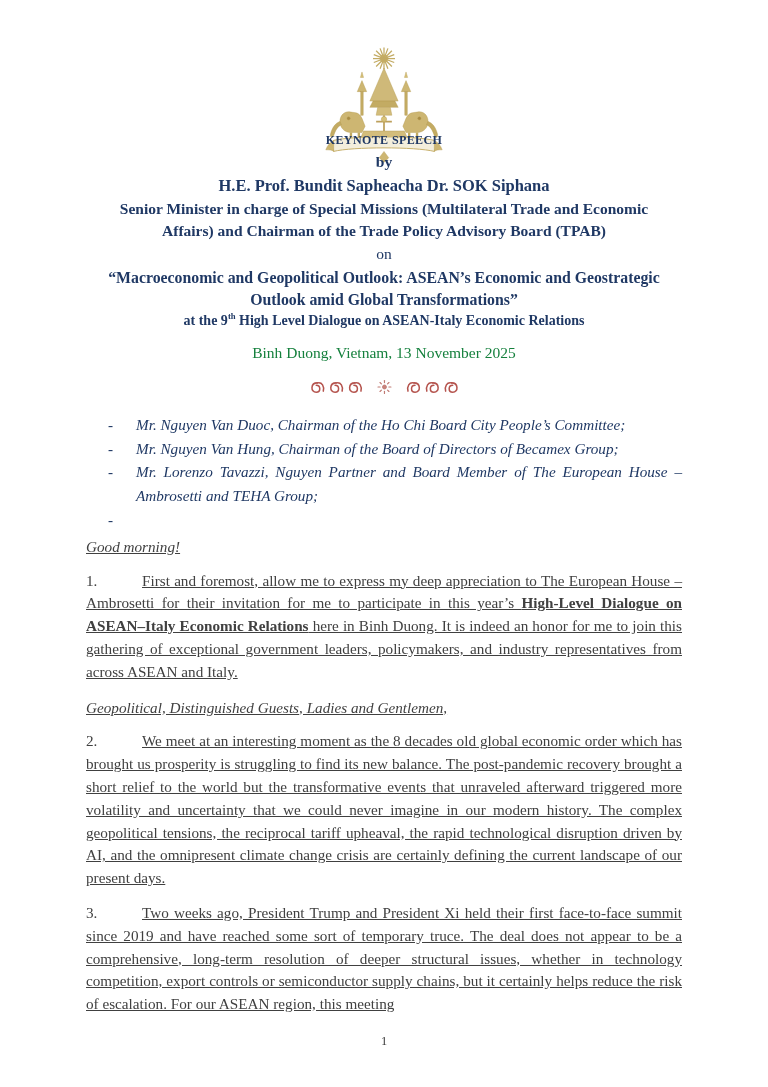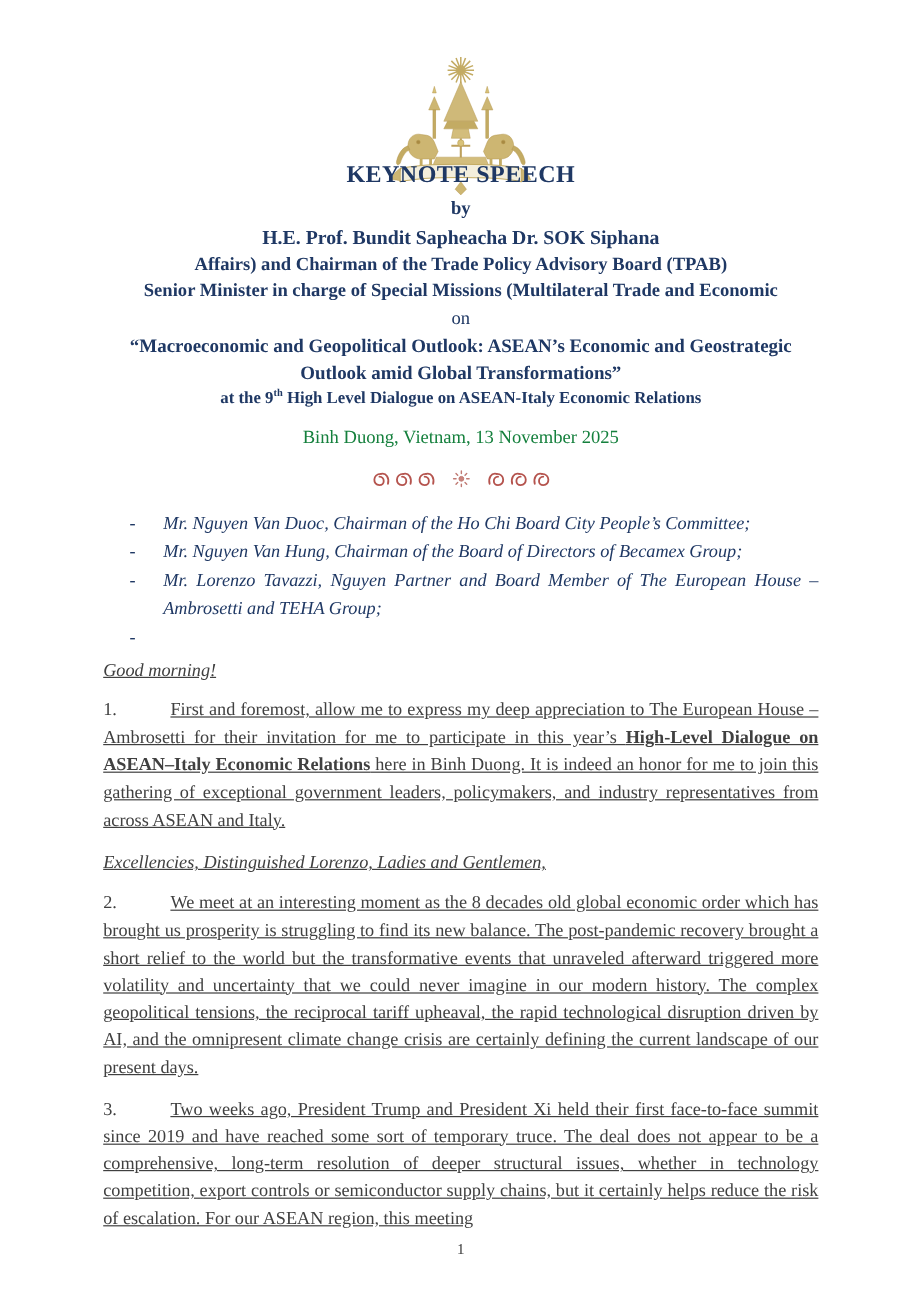--- a/index.html
+++ b/index.html
@@ -32,21 +32,21 @@
     height: 118px;
   }
 
   
   .heading-block {
     text-align: center;
     color: #1f3864;
     padding: 0 72px;
   }
   .h-keynote {
-    font-size: 20px;
+    font-size: 12px;
     font-weight: bold;
     letter-spacing: 0.4px;
     line-height: 1.48;
   }
   .h-by {
     font-size: 15.5px;
     font-weight: bold;
     line-height: 1.52;
   }
   .h-name {
@@ -230,22 +230,22 @@
 
         <path d="M100 134 L106 142 L100 148 L94 142 Z" fill="#cdb672"></path>
       </g>
     </svg>
   </div>
 
   <div class="heading-block">
     <div class="h-keynote">KEYNOTE SPEECH</div>
     <div class="h-by">by</div>
     <div class="h-name">H.E. Prof. Bundit Sapheacha Dr. SOK Siphana</div>
+    <div class="h-role">Senior Minister in charge of Special Missions (Multilateral Trade and Economic</div>
     <div class="h-role">Affairs) and Chairman of the Trade Policy Advisory Board (TPAB)</div>
-    <div class="h-role">Senior Minister in charge of Special Missions (Multilateral Trade and Economic</div>
     <div class="h-on">on</div>
     <div class="h-topic">“Macroeconomic and Geopolitical Outlook: ASEAN’s Economic and Geostrategic</div>
     <div class="h-topic">Outlook amid Global Transformations”</div>
     <div class="h-event"><span>at the 9</span><sup>th</sup><span> High Level Dialogue on ASEAN-Italy Economic Relations</span></div>
     <div class="h-place">Binh Duong, Vietnam, 13 November 2025</div>
   </div>
 
   <div class="ornament-wrap">
     <svg class="ornament" viewBox="0 0 260 34">
       <g fill="none" stroke="#b5544e" stroke-width="2.6" stroke-linecap="round">
@@ -302,21 +302,21 @@
   </ul>
 
   <div class="body-block">
 
     <p class="greeting">Good morning!</p>
 
     <p class="para">
       <span class="num">1.</span><span>First and foremost, allow me to express my deep appreciation to The European House – Ambrosetti for their invitation for me to participate in this year’s </span><b>High-Level Dialogue on ASEAN–Italy Economic Relations</b><span> here in Binh Duong. It is indeed an honor for me to join this gathering of exceptional government leaders, policymakers, and industry representatives from across ASEAN and Italy.</span>
     </p>
 
-    <p class="inline-salute">Excellencies, Distinguished Lorenzo, Ladies and Gentlemen,</p>
+    <p class="inline-salute">Geopolitical, Distinguished Guests, Ladies and Gentlemen,</p>
 
     <p class="para">
       <span class="num">2.</span><span>We meet at an interesting moment as the 8 decades old global economic order which has brought us prosperity is struggling to find its new balance. The post-pandemic recovery brought a short relief to the world but the transformative events that unraveled afterward triggered more volatility and uncertainty that we could never imagine in our modern history. The complex geopolitical tensions, the reciprocal tariff upheaval, the rapid technological disruption driven by AI, and the omnipresent climate change crisis are certainly defining the current landscape of our present days.</span>
     </p>
 
     <p class="para">
       <span class="num">3.</span><span>Two weeks ago, President Trump and President Xi held their first face-to-face summit since 2019 and have reached some sort of temporary truce.  The deal does not appear to be a comprehensive, long-term resolution of deeper structural issues, whether in technology competition, export controls or semiconductor supply chains, but it certainly helps reduce the risk of escalation. For our ASEAN region, this meeting</span>
     </p>
 
   </div>

